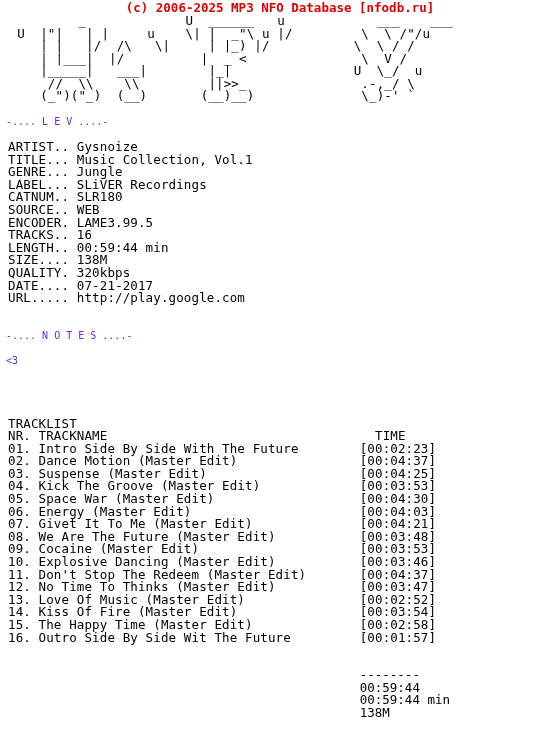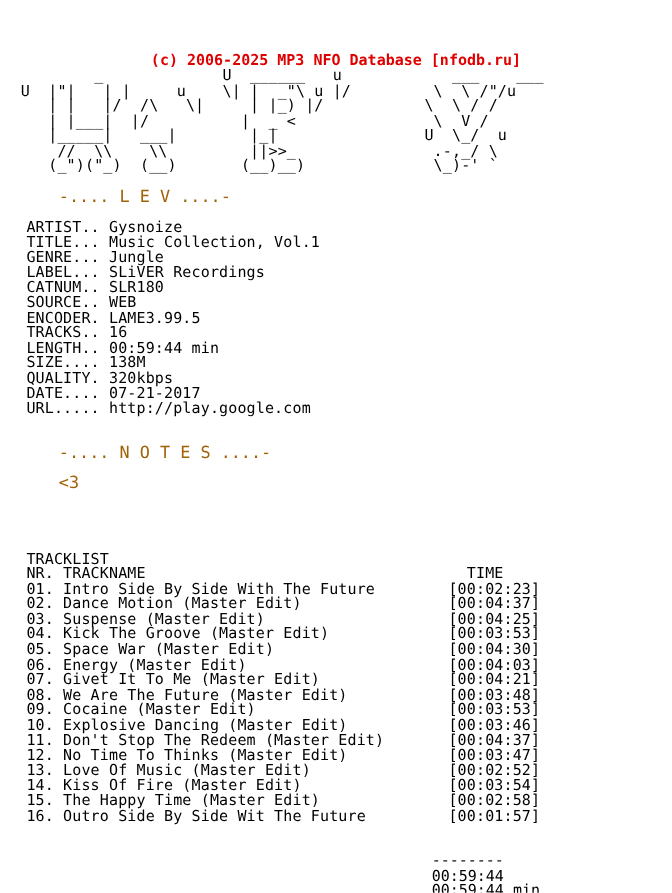--- a/index.html
+++ b/index.html
@@ -23,48 +23,46 @@
   .banner {
     text-align: center;
     color: #e00000;
     font-family: "DejaVu Sans Mono", "Liberation Mono", monospace;
     font-size: 12.5px;
     line-height: 14px;
     font-weight: bold;
     letter-spacing: 0px;
     white-space: pre;
     padding-top: 1px;
-    margin-top: 42px;
   }
   pre.art, pre.body {
     margin: 0;
     padding: 0;
     font-family: "DejaVu Sans Mono", "Liberation Mono", monospace;
     font-size: 12.5px;
     line-height: 12.6px;
     color: #000000;
     white-space: pre;
     letter-spacing: 0.12px;
   }
   pre.art {
     padding-left: 2px;
     line-height: 12.55px;
   }
   pre.body {
-    padding-left: 22px;
+    padding-left: 8px;
   }
   .gap-a { height: 13px; }
   .sect {
     font-family: "DejaVu Sans Mono", "Liberation Mono", monospace;
-    font-size: 14px;
+    font-size: 10px;
     line-height: 12.6px;
     white-space: pre;
-    color: #a16207;
+    color: #6d28d9;
     padding-left: 6px;
-    margin-left: 43px;
   }
   .spacer12 { height: 12.6px; }
   .spacer25 { height: 25px; }
   .footer-block {
     padding-left: 6px;
     font-family: "DejaVu Sans Mono", "Liberation Mono", monospace;
     font-size: 12.5px;
     line-height: 12.6px;
     white-space: pre;
     color: #000000;

